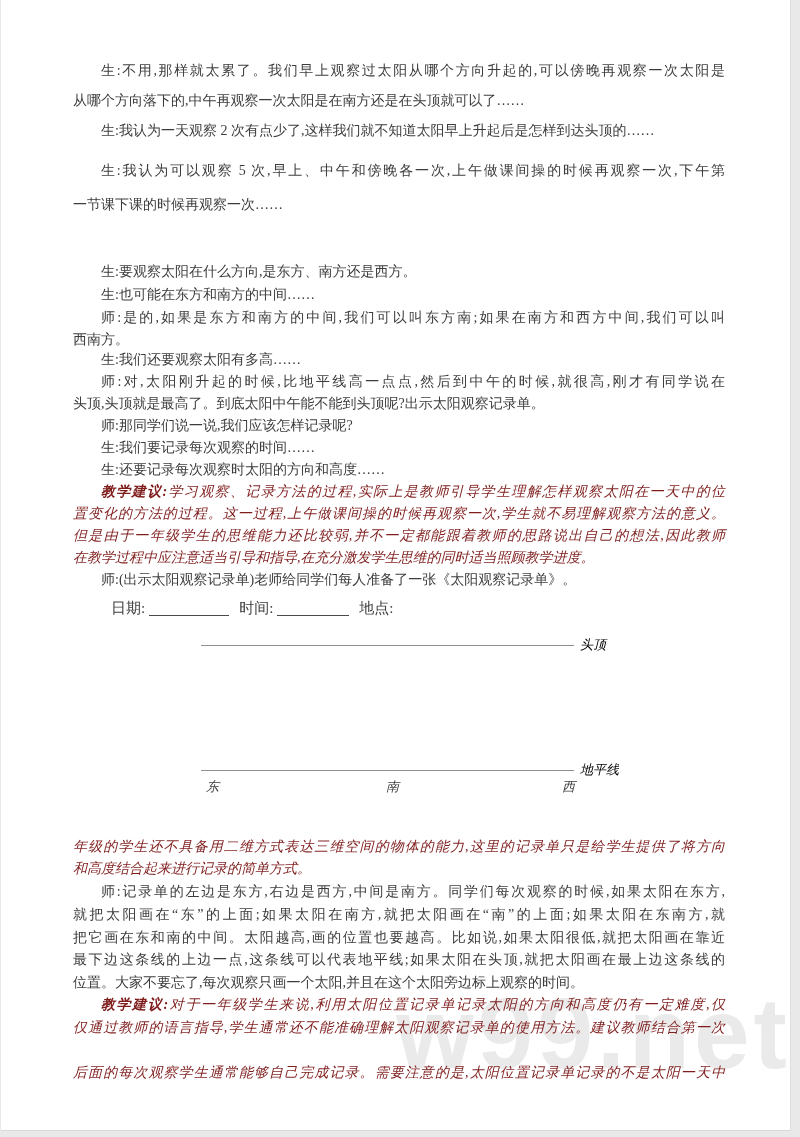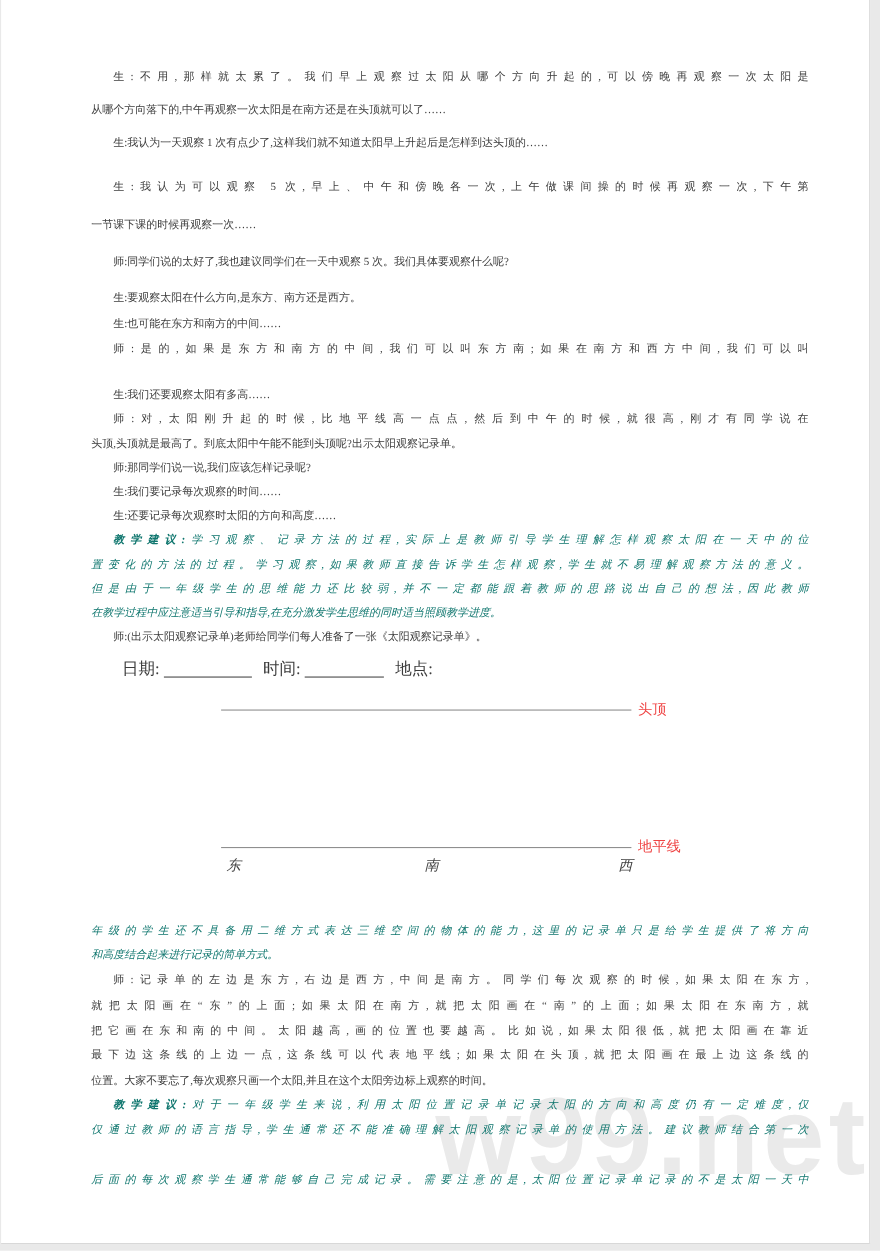--- a/index.html
+++ b/index.html
@@ -6,63 +6,63 @@
   html,body { width:800px; height:1137px; }
   body { background:#e9e9e9; position:relative; overflow:hidden;
          font-family:"Liberation Serif","DejaVu Serif",serif; }
   .page { position:absolute; left:1px; top:0; width:790px; height:1131px;
           background:#ffffff; overflow:hidden;
           border-right:1px solid #dedede; border-bottom:1px solid #d8d8d8; }
   .watermark { position:absolute; left:395px; top:983px; z-index:0;
                font-family:"Liberation Sans","DejaVu Sans",sans-serif;
                font-weight:bold; font-size:100px; line-height:1;
                color:#eaeaea; letter-spacing:4px; white-space:nowrap; }
-  .ln { position:absolute; left:82px; width:652px; height:21px; z-index:1;
-        line-height:21px; font-size:10px; color:#3c3c3c; white-space:nowrap; }
+  .ln { position:absolute; left:72px; width:652px; height:21px; z-index:1;
+        line-height:21px; font-size:14px; color:#3c3c3c; white-space:nowrap; }
   .fill { text-align:justify; text-align-last:justify; text-justify:inter-character; white-space:normal; }
   .ind { text-indent:2em; }
-  .k { font-style:italic; color:#0f766e; }
+  .k { font-style:italic; color:#7f1d1d; }
   .lead { font-weight:bold; }
   .formrow { position:absolute; left:110px; top:599px; z-index:1; display:flex;
              align-items:flex-end; font-size:15px; color:#3c3c3c; }
   .blank { display:inline-block; width:80px; height:17px;
            border-bottom:1px solid #4a4a4a; margin:0 10px 2px 4px; }
   .blank.b2 { width:72px; }
   .hline { position:absolute; left:200px; width:373px; height:0; z-index:1;
            border-top:1px solid #8f8f8f; }
-  .linelabel { position:absolute; z-index:1; font-size:13px; 
-               color:#ef4444; line-height:16px; white-space:nowrap;text-align:center; }
+  .linelabel { position:absolute; z-index:1; font-size:13px; font-style:italic;
+               color:#000000; line-height:16px; white-space:nowrap;text-align:center; }
   .dir { position:absolute; z-index:1; font-size:13px; font-style:italic;
          color:#424242; line-height:16px; }
 </style>
 </head>
 <body>
 
 <div class="page">
 
   <div class="watermark">w99.net</div>
 
   <div class="ln ind fill" style="top:60px">生:不用,那样就太累了。我们早上观察过太阳从哪个方向升起的,可以傍晚再观察一次太阳是</div>
   <div class="ln" style="top:90px">从哪个方向落下的,中午再观察一次太阳是在南方还是在头顶就可以了……</div>
-  <div class="ln ind" style="top:120px">生:我认为一天观察 1 次有点少了,这样我们就不知道太阳早上升起后是怎样到达头顶的……</div>
+  <div class="ln ind" style="top:120px">生:我认为一天观察 2 次有点少了,这样我们就不知道太阳早上升起后是怎样到达头顶的……</div>
   <div class="ln ind fill" style="top:160px">生:我认为可以观察 5 次,早上、中午和傍晚各一次,上午做课间操的时候再观察一次,下午第</div>
   <div class="ln" style="top:194px">一节课下课的时候再观察一次……</div>
-  <div class="ln ind" style="top:228px">师:同学们说的太好了,我也建议同学们在一天中观察 5 次。我们具体要观察什么呢?</div>
   <div class="ln ind" style="top:261px">生:要观察太阳在什么方向,是东方、南方还是西方。</div>
   <div class="ln ind" style="top:284px">生:也可能在东方和南方的中间……</div>
   <div class="ln ind fill" style="top:307px">师:是的,如果是东方和南方的中间,我们可以叫东方南;如果在南方和西方中间,我们可以叫</div>
+  <div class="ln" style="top:329px">西南方。</div>
   <div class="ln ind" style="top:349px">生:我们还要观察太阳有多高……</div>
   <div class="ln ind fill" style="top:371px">师:对,太阳刚升起的时候,比地平线高一点点,然后到中午的时候,就很高,刚才有同学说在</div>
   <div class="ln" style="top:393px">头顶,头顶就是最高了。到底太阳中午能不能到头顶呢?出示太阳观察记录单。</div>
   <div class="ln ind" style="top:415px">师:那同学们说一说,我们应该怎样记录呢?</div>
   <div class="ln ind" style="top:437px">生:我们要记录每次观察的时间……</div>
   <div class="ln ind" style="top:459px">生:还要记录每次观察时太阳的方向和高度……</div>
 
   <div class="ln k ind fill" style="top:481px"><b class="lead">教学建议:</b><span>学习观察、记录方法的过程,实际上是教师引导学生理解怎样观察太阳在一天中的位</span></div>
-  <div class="ln k fill" style="top:503px">置变化的方法的过程。学习观察,如果教师直接告诉学生怎样观察,学生就不易理解观察方法的意义。</div>
+  <div class="ln k fill" style="top:503px">置变化的方法的过程。这一过程,上午做课间操的时候再观察一次,学生就不易理解观察方法的意义。</div>
   <div class="ln k fill" style="top:525px">但是由于一年级学生的思维能力还比较弱,并不一定都能跟着教师的思路说出自己的想法,因此教师</div>
   <div class="ln k" style="top:547px">在教学过程中应注意适当引导和指导,在充分激发学生思维的同时适当照顾教学进度。</div>
   <div class="ln ind" style="top:569px">师:(出示太阳观察记录单)老师给同学们每人准备了一张《太阳观察记录单》。</div>
 
   <div class="formrow">
     <span>日期:</span>
     <span class="blank"></span>
     <span>时间:</span>
     <span class="blank b2"></span>
     <span>地点:</span>

